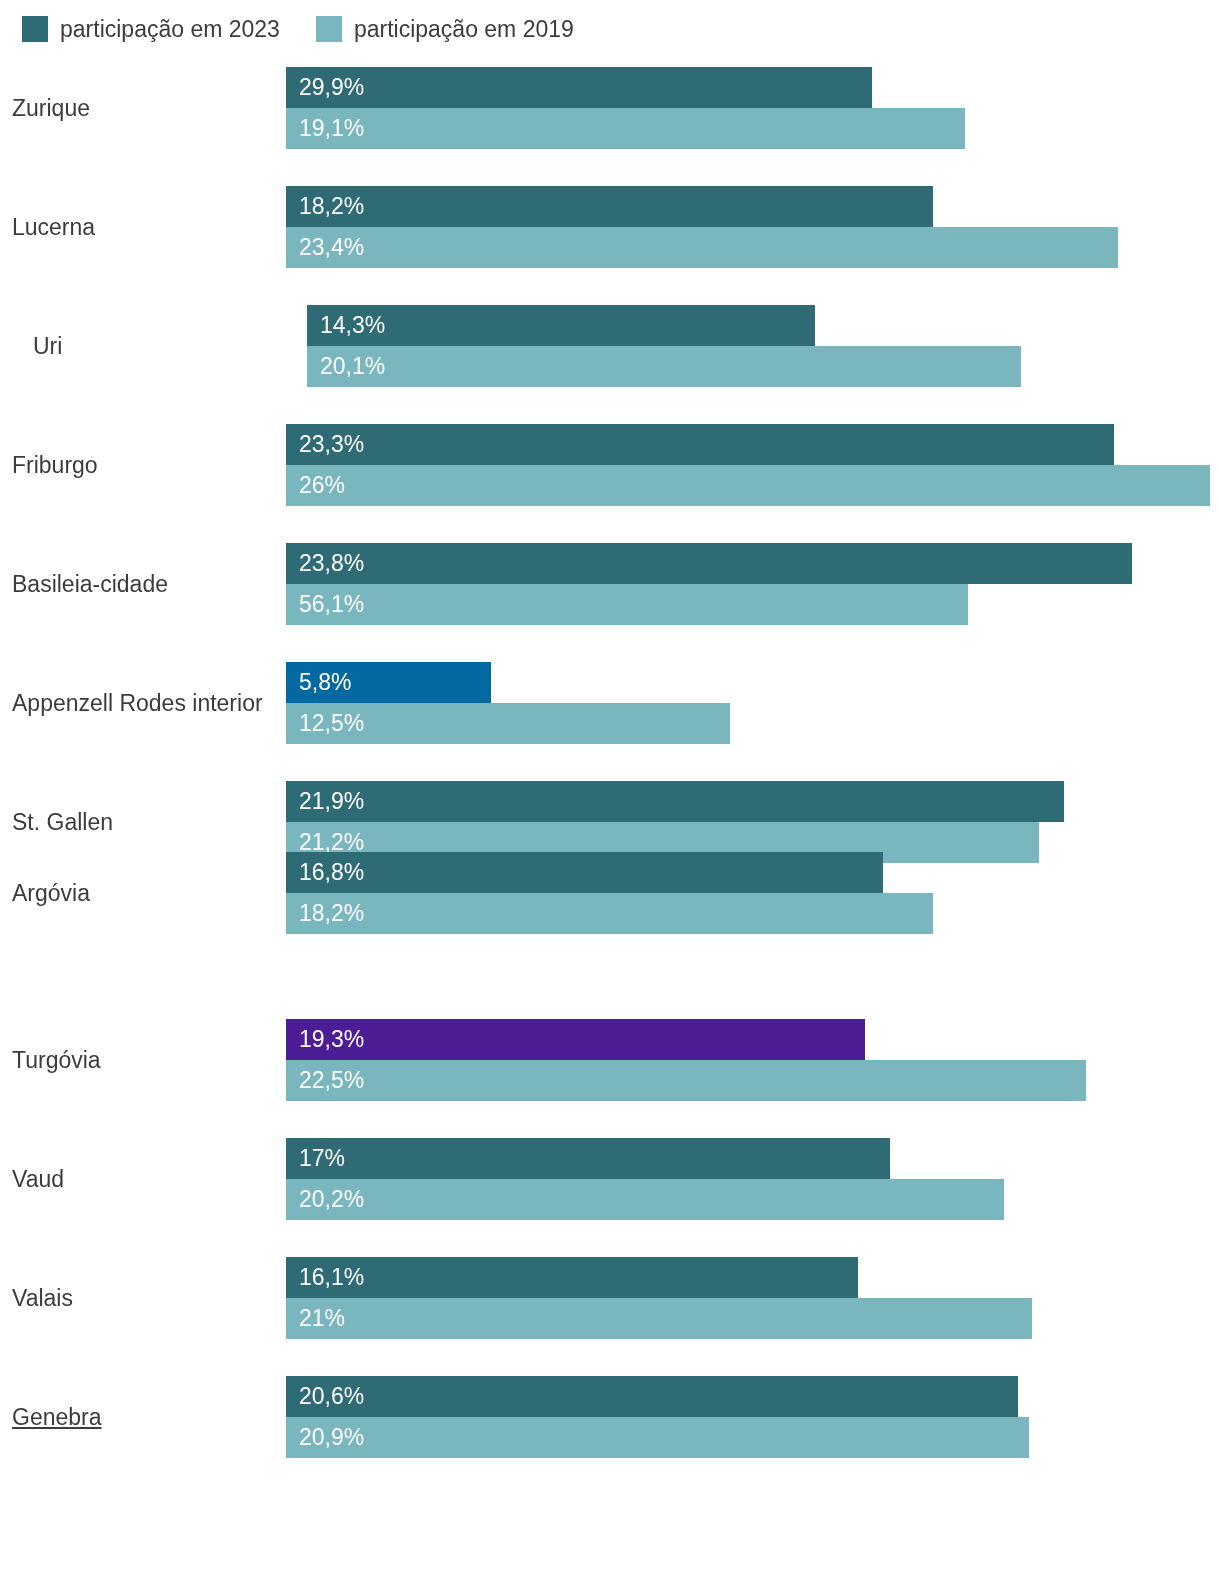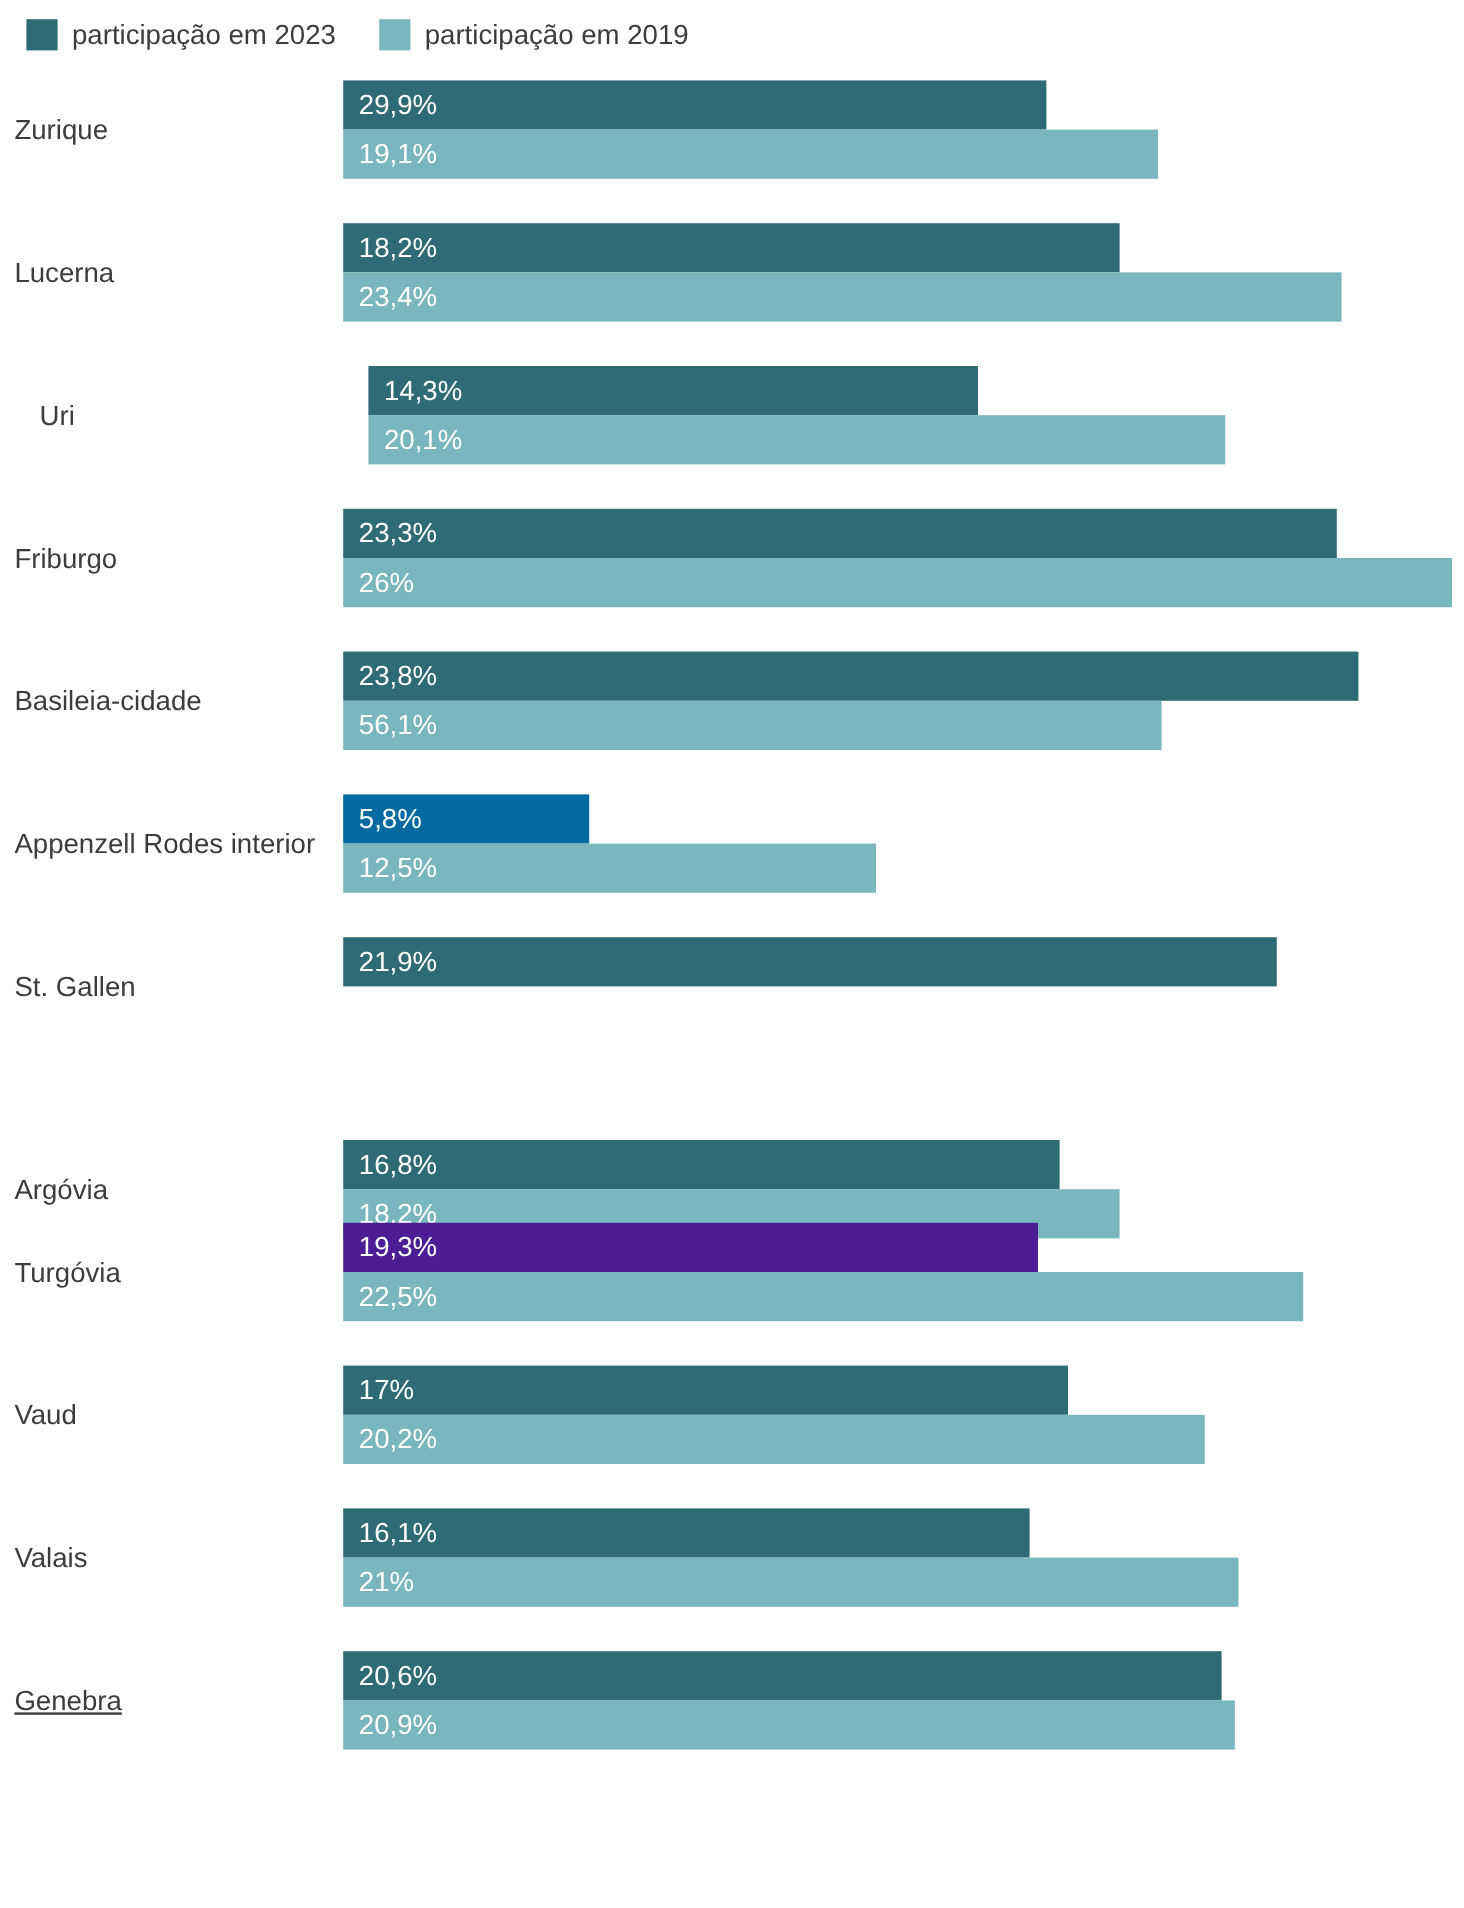--- a/index.html
+++ b/index.html
@@ -150,22 +150,25 @@
       </div>
       <div class="bar bar-2019" style="left: 286px; top: 41px; width: 444.25px; background: rgb(121, 182, 189);">
         <span class="bar-value">12,5%</span>
       </div>
     </div>
     <div class="group" style="top: 781px; height: 82px;">
       <div class="cat-label" style="top: 27px;">St. Gallen</div>
       <div class="bar bar-2023" style="left: 286px; top: 0px; width: 778.326px; background: rgb(46, 107, 117);">
         <span class="bar-value">21,9%</span>
       </div>
-    </div>
-    <div class="group" style="top: 950px; height: 82px; border-radius: 26px;">
+      <div class="bar bar-2019" style="left: 286px; top: 41px; width: 753.448px; background: rgb(121, 182, 189);">
+        <span class="bar-value">21,2%</span>
+      </div>
+    </div>
+    <div class="group" style="top: 852px; height: 82px; border-radius: 26px;">
       <div class="cat-label" style="top: 27px;">Argóvia</div>
       <div class="bar bar-2023" style="left: 286px; top: 0px; width: 597.072px; background: rgb(46, 107, 117);">
         <span class="bar-value">16,8%</span>
       </div>
       <div class="bar bar-2019" style="left: 286px; top: 41px; width: 646.828px; background: rgb(121, 182, 189);">
         <span class="bar-value">18,2%</span>
       </div>
     </div>
     <div class="group" style="top: 1019px; height: 82px;">
       <div class="cat-label" style="top: 27px;">Turgóvia</div>

